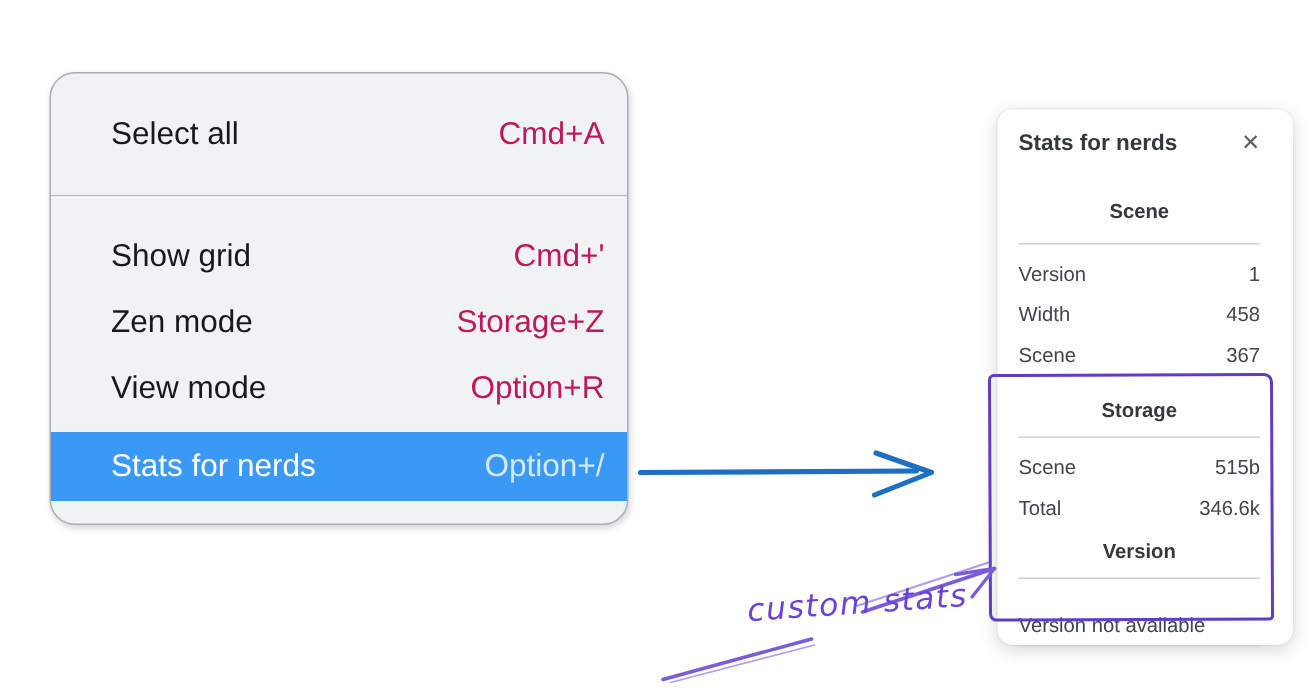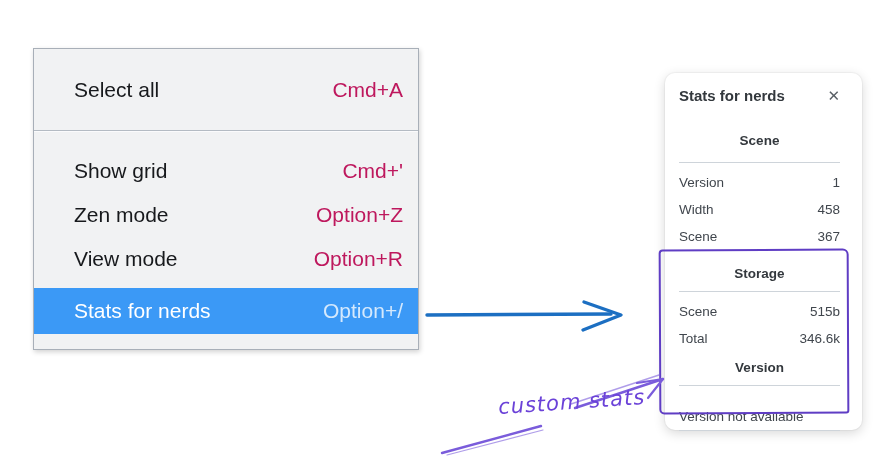--- a/index.html
+++ b/index.html
@@ -11,21 +11,21 @@
     overflow: hidden;
   }
 
   
   .menu {
     position: absolute;
     left: 33px; top: 48px;
     width: 386px; height: 302px;
     background: #f1f2f3;
     border: 1px solid #a8afb8;
-    border-radius: 0;
+    border-radius: 17px;
     box-shadow: 1px 2px 5px rgba(0,0,0,0.18);
   }
   .menu-row {
     position: absolute;
     left: 0; width: 100%;
     height: 46px;
     display: flex;
     align-items: center;
     justify-content: space-between;
     padding: 0 15px 0 40px;
@@ -144,21 +144,21 @@
     <span>Select all</span>
     <span class="shortcut">Cmd+A</span>
   </div>
   <div class="menu-sep"></div>
   <div class="menu-row r2">
     <span>Show grid</span>
     <span class="shortcut">Cmd+'</span>
   </div>
   <div class="menu-row r3">
     <span>Zen mode</span>
-    <span class="shortcut">Option+Z</span>
+    <span class="shortcut">Storage+Z</span>
   </div>
   <div class="menu-row r4">
     <span>View mode</span>
     <span class="shortcut">Option+R</span>
   </div>
   <div class="menu-row highlight">
     <span>Stats for nerds</span>
     <span class="shortcut">Option+/</span>
   </div>
 </div>

